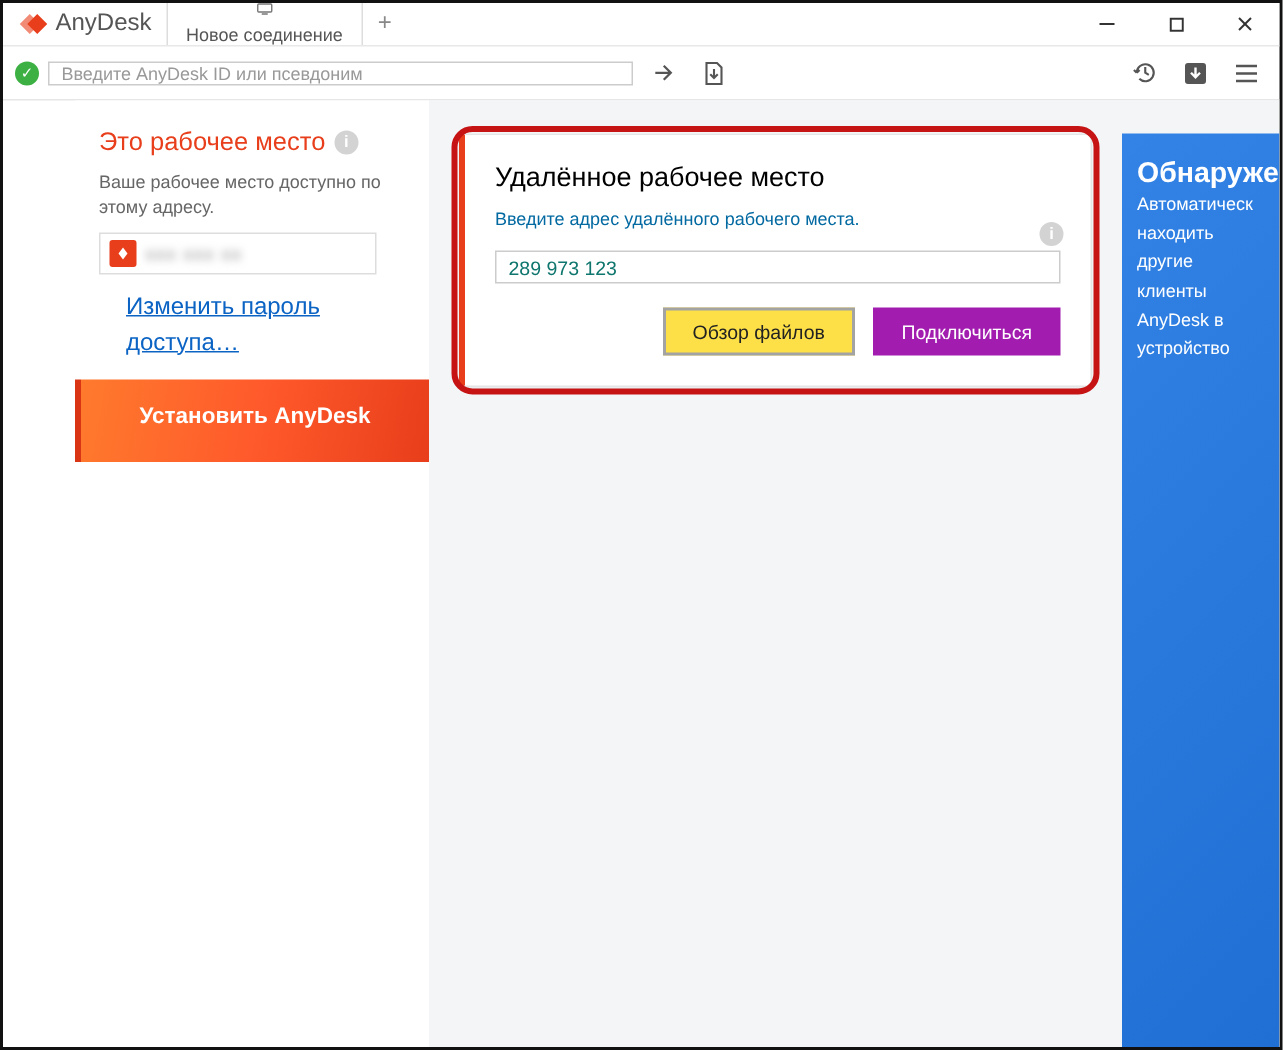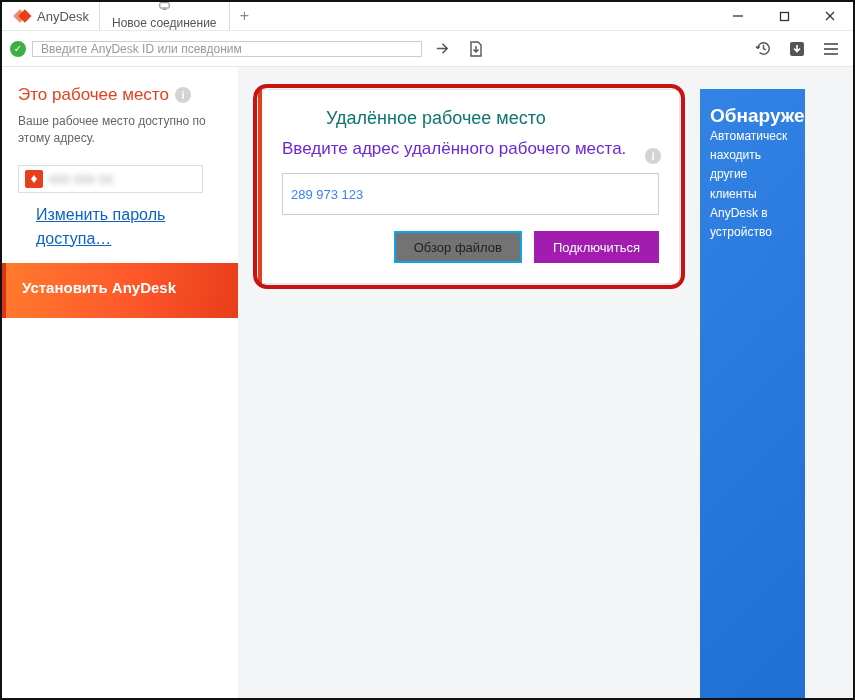--- a/index.html
+++ b/index.html
@@ -1,65 +1,65 @@
 <!DOCTYPE html>
 <html><head>
 <meta charset="utf-8">
 <style>
   * { box-sizing: border-box; margin: 0; padding: 0; font-family: "Segoe UI", Arial, sans-serif; }
   body { background: #fff; width: 855px; height: 700px; overflow: hidden; border: 2px solid #111; }
   
   
   .titlebar { height: 29px; display: flex; align-items: center; background: #fff; border-bottom: 1px solid #e8e8e8; }
   .logo { width: 27px; height: 22px; margin-left: 6px; display: flex; align-items: center; }
-  .tab-app { font-size: 13px; color: #555; padding: 0 10px 0 2px; border-right: 1px solid #ddd; display: flex; align-items: center; height: 100%; }
+  .tab-app { font-size: 16px; color: #555; padding: 0 10px 0 2px; border-right: 1px solid #ddd; display: flex; align-items: center; height: 100%; }
   .tab-new { height: 100%; display: flex; align-items: center; font-size: 12px; color: #555; padding: 0 12px; border-right: 1px solid #ddd; gap: 6px; cursor: pointer; flex-direction: column; }
   .tab-plus { width: 30px; height: 100%; display: flex; align-items: center; justify-content: center; font-size: 16px; color: #888; cursor: pointer; }
   .titlebar-spacer { flex: 1; }
   .win-controls { display: flex; height: 100%; }
   .win-btn { width: 46px; height: 100%; display: flex; align-items: center; justify-content: center; color: #333; cursor: pointer; }
   .win-btn svg, .win-btn .glyph { pointer-events: none; }
 
   
   .toolbar { height: 36px; display: flex; align-items: center; padding: 0 8px; gap: 6px; border-bottom: 1px solid #e6e6e6; }
   .status-dot { width: 16px; height: 16px; border-radius: 50%; background: #3cb043; display: flex; align-items: center; justify-content: center; color: #fff; font-size: 10px; flex-shrink: 0; }
   .addr-input { flex: 0 0 390px; height: 16px; border: 1px solid #ccc; padding: 0 8px; font-size: 12px; color: #222; }
   .addr-input::placeholder { color: #999; }
   .tb-icon { width: 28px; height: 26px; display: flex; align-items: center; justify-content: center; color: #555; cursor: pointer; }
   .tb-spacer { flex: 1; }
 
   
-  .main { display: flex; height: calc(100% - 65px); }
+  .main { display: flex; height: calc(100% - 65px); padding-left: 48px; }
   .sidebar { width: 236px; background: #fff; display: flex; flex-direction: column; }
   .content { flex: 1; background: #f3f5f7; display: flex; align-items: flex-start; padding: 22px 0 0 20px; position: relative; }
 
   
   .side-sec { padding: 18px 16px 12px 16px; }
   .side-sec h2 { font-size: 17px; font-weight: 400; color: #e83e1b; display: flex; align-items: center; gap: 6px; margin-bottom: 8px; }
   .info-icon { width: 16px; height: 16px; border-radius: 50%; background: #d3d3d3; color: #fff; font-size: 11px; display: inline-flex; align-items: center; justify-content: center; font-weight: bold; }
-  .side-sec p { font-size: 12px; color: #666; line-height: 1.4; margin-bottom: 18px; }
+  .side-sec p { font-size: 12px; color: #666; line-height: 1.4; margin-bottom: 8px; }
   .id-pill { height: 28px; width: 185px; border: 1px solid #ddd; display: flex; align-items: center; gap: 6px; padding: 0 6px; background: #fff; }
   .id-badge { width: 18px; height: 18px; background: #e83e1b; border-radius: 2px; display: flex; align-items: center; justify-content: center; color: #fff; font-size: 11px; }
   .id-text { filter: blur(3px); color: #888; font-size: 12px; letter-spacing: 1px; }
   .link { color: #0b63c4; font-size: 16px; text-decoration: underline; display: inline-block; margin-top: 10px; margin-left: 18px; line-height: 1.5; cursor: pointer; }
 
-  .install-card { background: linear-gradient(100deg, #ff7a2d 0%, #ff5a2b 50%, #e83e1b 100%); color: #fff; padding: 16px; border-left: 4px solid #d93414; }
+  .install-card { background: linear-gradient(100deg, #ff7a2d 0%, #ff5a2b 50%, #e83e1b 100%); color: #fff; padding: 16px; border-left: 4px solid #d93414; text-align: center; }
   .install-card .title { font-size: 15px; font-weight: 600; margin-bottom: 6px; }
   .install-card a { color: #fff; font-size: 12px; text-decoration: underline; line-height: 1.5; display: inline-block; cursor: pointer; }
 
   
   .remote-wrap { position: relative; }
   .remote-card { width: 422px; background: #fff; border: 1px solid #e5e5e5; padding: 18px 20px 20px 20px; box-shadow: 0 1px 2px rgba(0,0,0,.04); position: relative; border-left: 4px solid #e83e1b; }
-  .remote-card h2 { font-size: 18px; font-weight: 400; color: #0f766e; margin-bottom: 10px; margin-left: 44px; }
-  .remote-card .hint { font-size: 17px; color: #6d28d9; margin-bottom: 14px; }
+  .remote-card h2 { font-size: 18px; font-weight: 400; color: #000000; margin-bottom: 10px; }
+  .remote-card .hint { font-size: 12px; color: #0369a1; margin-bottom: 14px; }
   .remote-card .info-icon-abs { position: absolute; right: 18px; top: 58px; }
-  .remote-input { width: 100%; height: 42px; border: 1px solid #ccc; padding: 0 8px; font-size: 13px; color: #3b82f6; margin-bottom: 16px; }
+  .remote-input { width: 100%; height: 22px; border: 1px solid #ccc; padding: 0 8px; font-size: 13px; color: #0f766e; margin-bottom: 16px; }
   .remote-actions { display: flex; justify-content: flex-end; gap: 12px; }
   .btn { height: 32px; padding: 0 18px; font-size: 13px; border: 1px solid transparent; cursor: pointer; display: flex; align-items: center; }
-  .btn-browse { background: #737373; border: 2px solid #0ea5e9; color: #222; }
+  .btn-browse { background: #fde047; border: 2px solid #a3a3a3; color: #222; }
   .btn-connect { background: #a21caf; color: #fff; }
 
   .highlight-ring { position: absolute; left: -5px; top: -5px; right: -5px; bottom: -5px; border: 4px solid #c61414; border-radius: 14px; pointer-events: none; }
 
   
   .discover-card { width: 105px; flex-shrink: 0; align-self: stretch; margin-left: 20px; background: linear-gradient(135deg, #3383e6 0%, #1f6fd4 100%); color: #fff; padding: 16px 10px; overflow: hidden; }
   .discover-card .title { font-size: 19px; font-weight: 700; white-space: nowrap; }
   .discover-card p { font-size: 12px; line-height: 1.6; }
 </style>
 </head>

